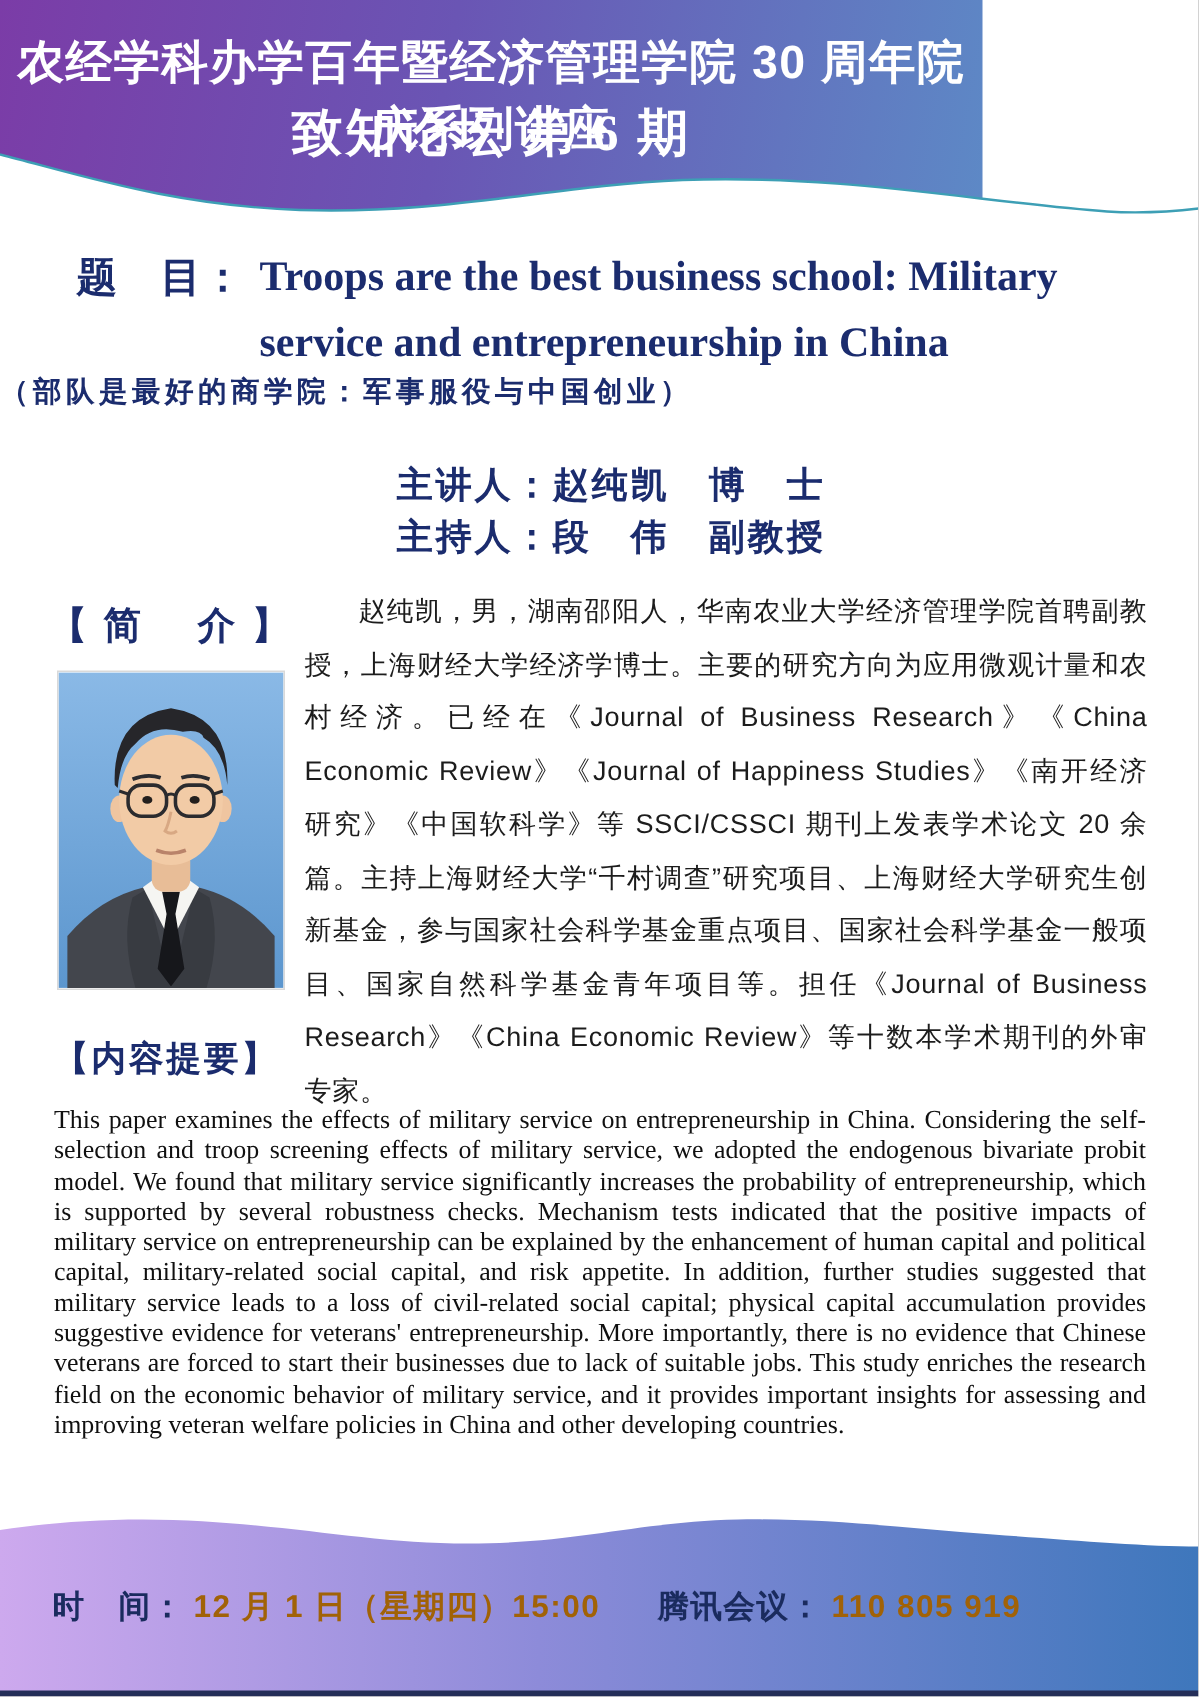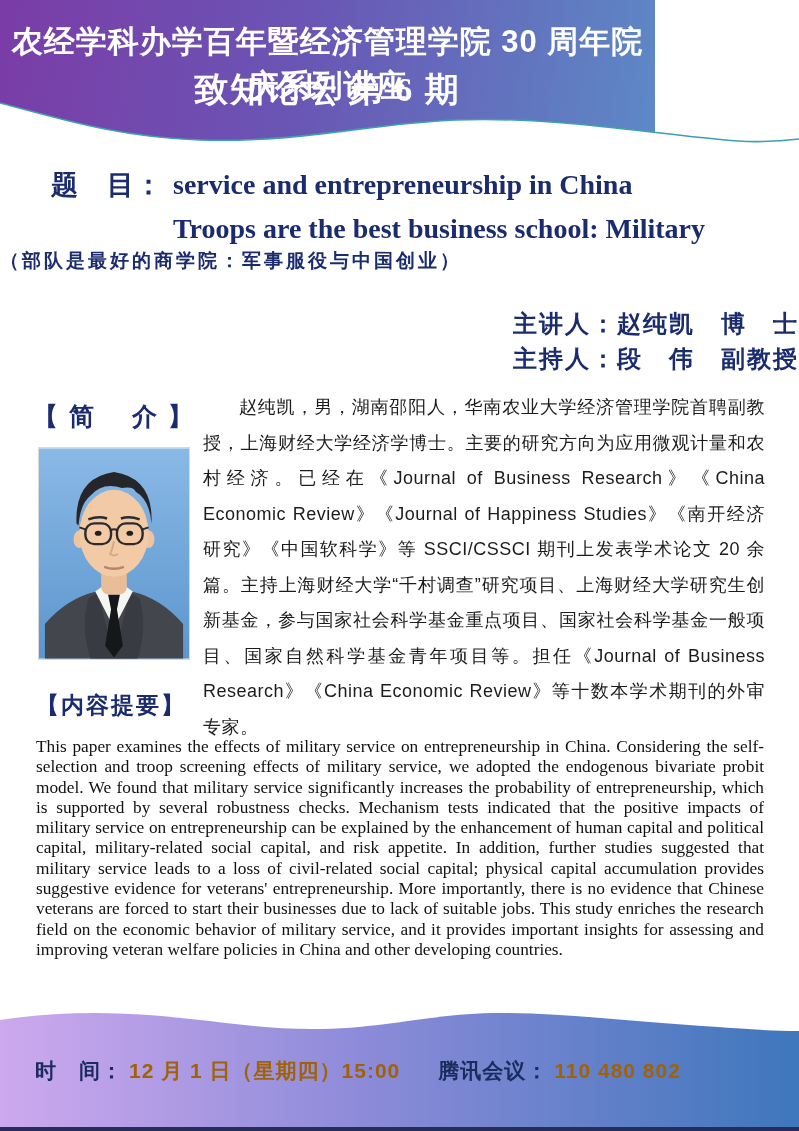--- a/index.html
+++ b/index.html
@@ -34,21 +34,21 @@
   .title-en {
     margin-left:10px; color:#1b2c6e; font-weight:bold; font-size:28px;
     line-height:44px; font-family:"Liberation Serif", serif;
   }
   .title-zh {
     position:absolute; top:248px; left:0; width:100%; text-align:left;
     color:#1b2c6e; font-weight:bold; font-size:19px; letter-spacing:3px;
   }
   
   .speakers {
-    position:absolute; top:306px; left:0; width:100%; text-align:right;
+    position:absolute; top:306px; left:0; width:100%; text-align:center;
     color:#1b2c6e; font-weight:bold; font-size:24px; line-height:35px;
     letter-spacing:2px;
     padding-left:16px;
   }
   
   .bio-heading {
     position:absolute; top:400px; left:33px;
     color:#1b2c6e; font-weight:bold; font-size:25px; letter-spacing:2px;
   }
   .photo-frame {
@@ -96,22 +96,22 @@
     <div class="header-line2">致知论坛  第 6 期</div>
     <svg class="header-wave" viewBox="0 0 799 55" preserveAspectRatio="none">
       <path d="M0,8 C55,22 115,42 200,45 C300,48 365,29 455,25 C560,21 655,40 738,46 C762,47.5 782,46 799,44 L799,56 L-1,56 Z" fill="#ffffff"></path>
       <path d="M0,8 C55,22 115,42 200,45 C300,48 365,29 455,25 C560,21 655,40 738,46 C762,47.5 782,46 799,44" fill="none" stroke="#3d9fb5" stroke-width="1.6"></path>
     </svg>
   </div>
 
   <div class="title-row">
     <span class="title-label">题　目：</span>
     <div class="title-en">
+      <div>Troops are the best business school: Military</div>
       <div>service and entrepreneurship in China</div>
-      <div>Troops are the best business school: Military</div>
     </div>
   </div>
   <div class="title-zh">（部队是最好的商学院：军事服役与中国创业）</div>
 
   <div class="speakers">
     <div>主讲人：赵纯凯　博　士</div>
     <div>主持人：段　伟　副教授</div>
   </div>
 
   <div class="bio-heading">【 简　 介 】</div>
@@ -174,18 +174,18 @@
           <stop offset="1" stop-color="#3e77bc"></stop>
         </linearGradient>
       </defs>
       <path d="M0,15 C30,10.5 62,8 95,8 C185,8.5 240,24 312,24 C385,24 425,9.5 492,8 C552,7 605,14 662,18 C712,21.5 762,26 799,26 L799,126 L0,126 Z" fill="url(#fg)"></path>
     </svg>
     <div class="footer-row">
       <span class="f-label">时　间：</span>
       <span class="f-value">12 月 1 日（星期四）15:00</span>
       <span class="f-gap"></span>
       <span class="f-label">腾讯会议：</span>
-      <span class="f-value">110 480 802</span>
+      <span class="f-value">110 805 919</span>
     </div>
     <div class="bottom-bar"></div>
   </div>
 
 </div>
 
 </body></html>

